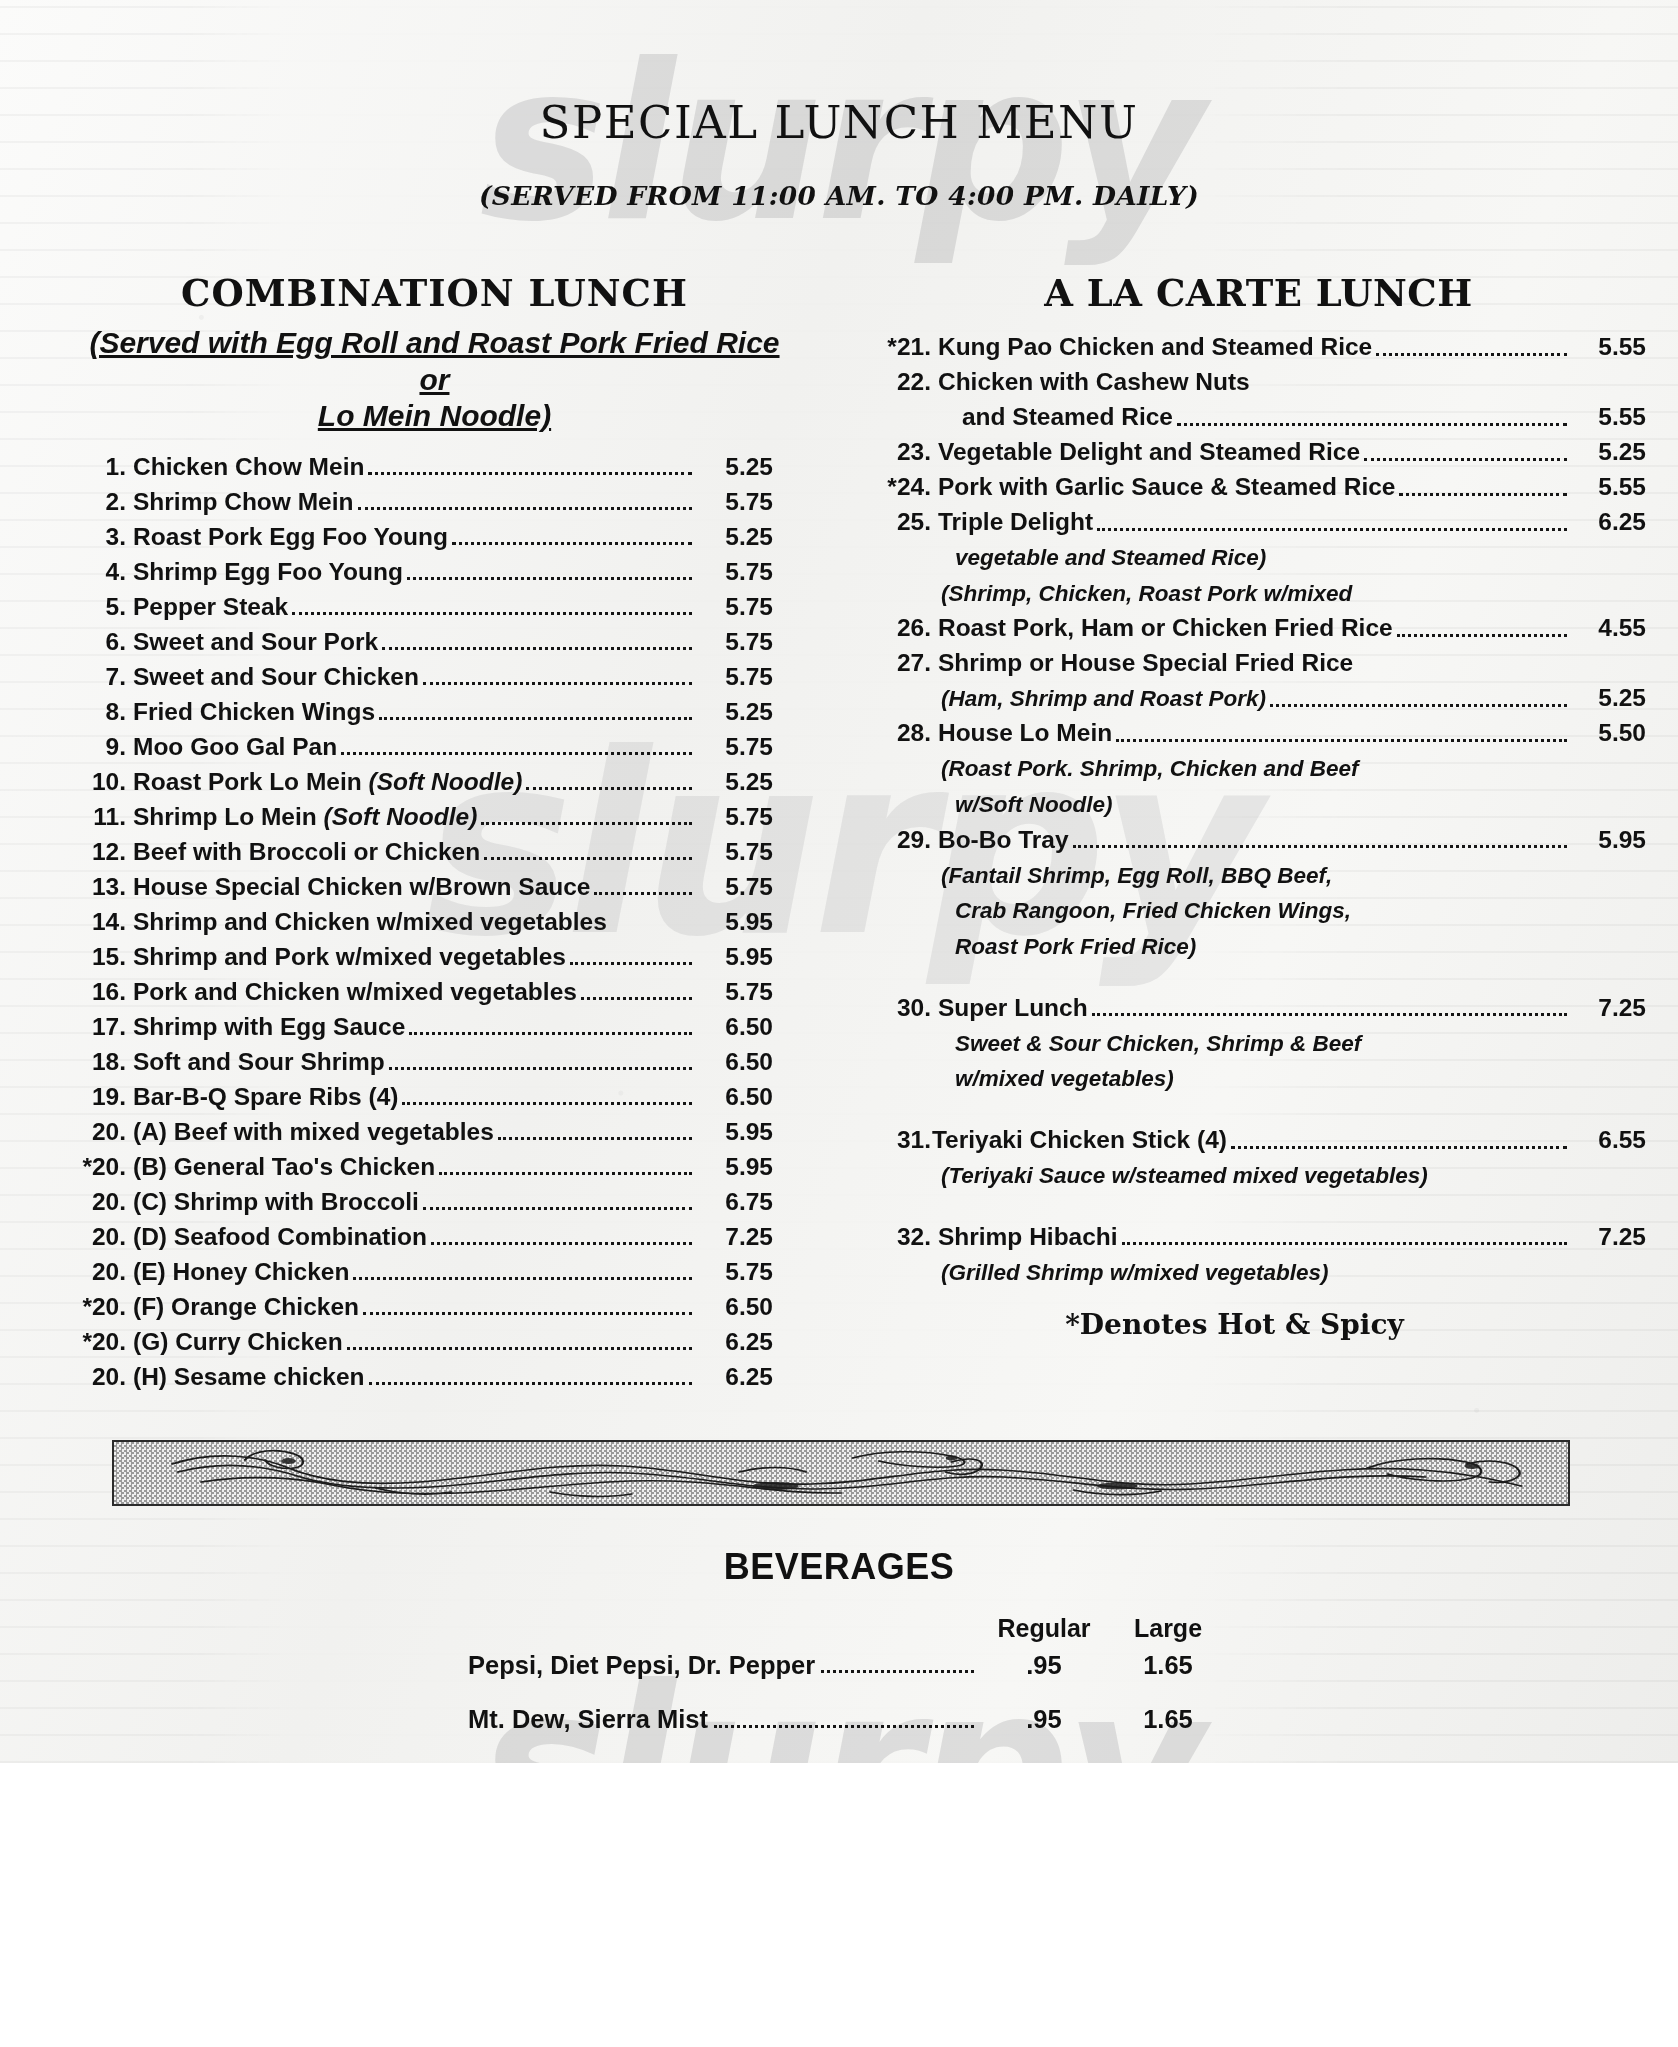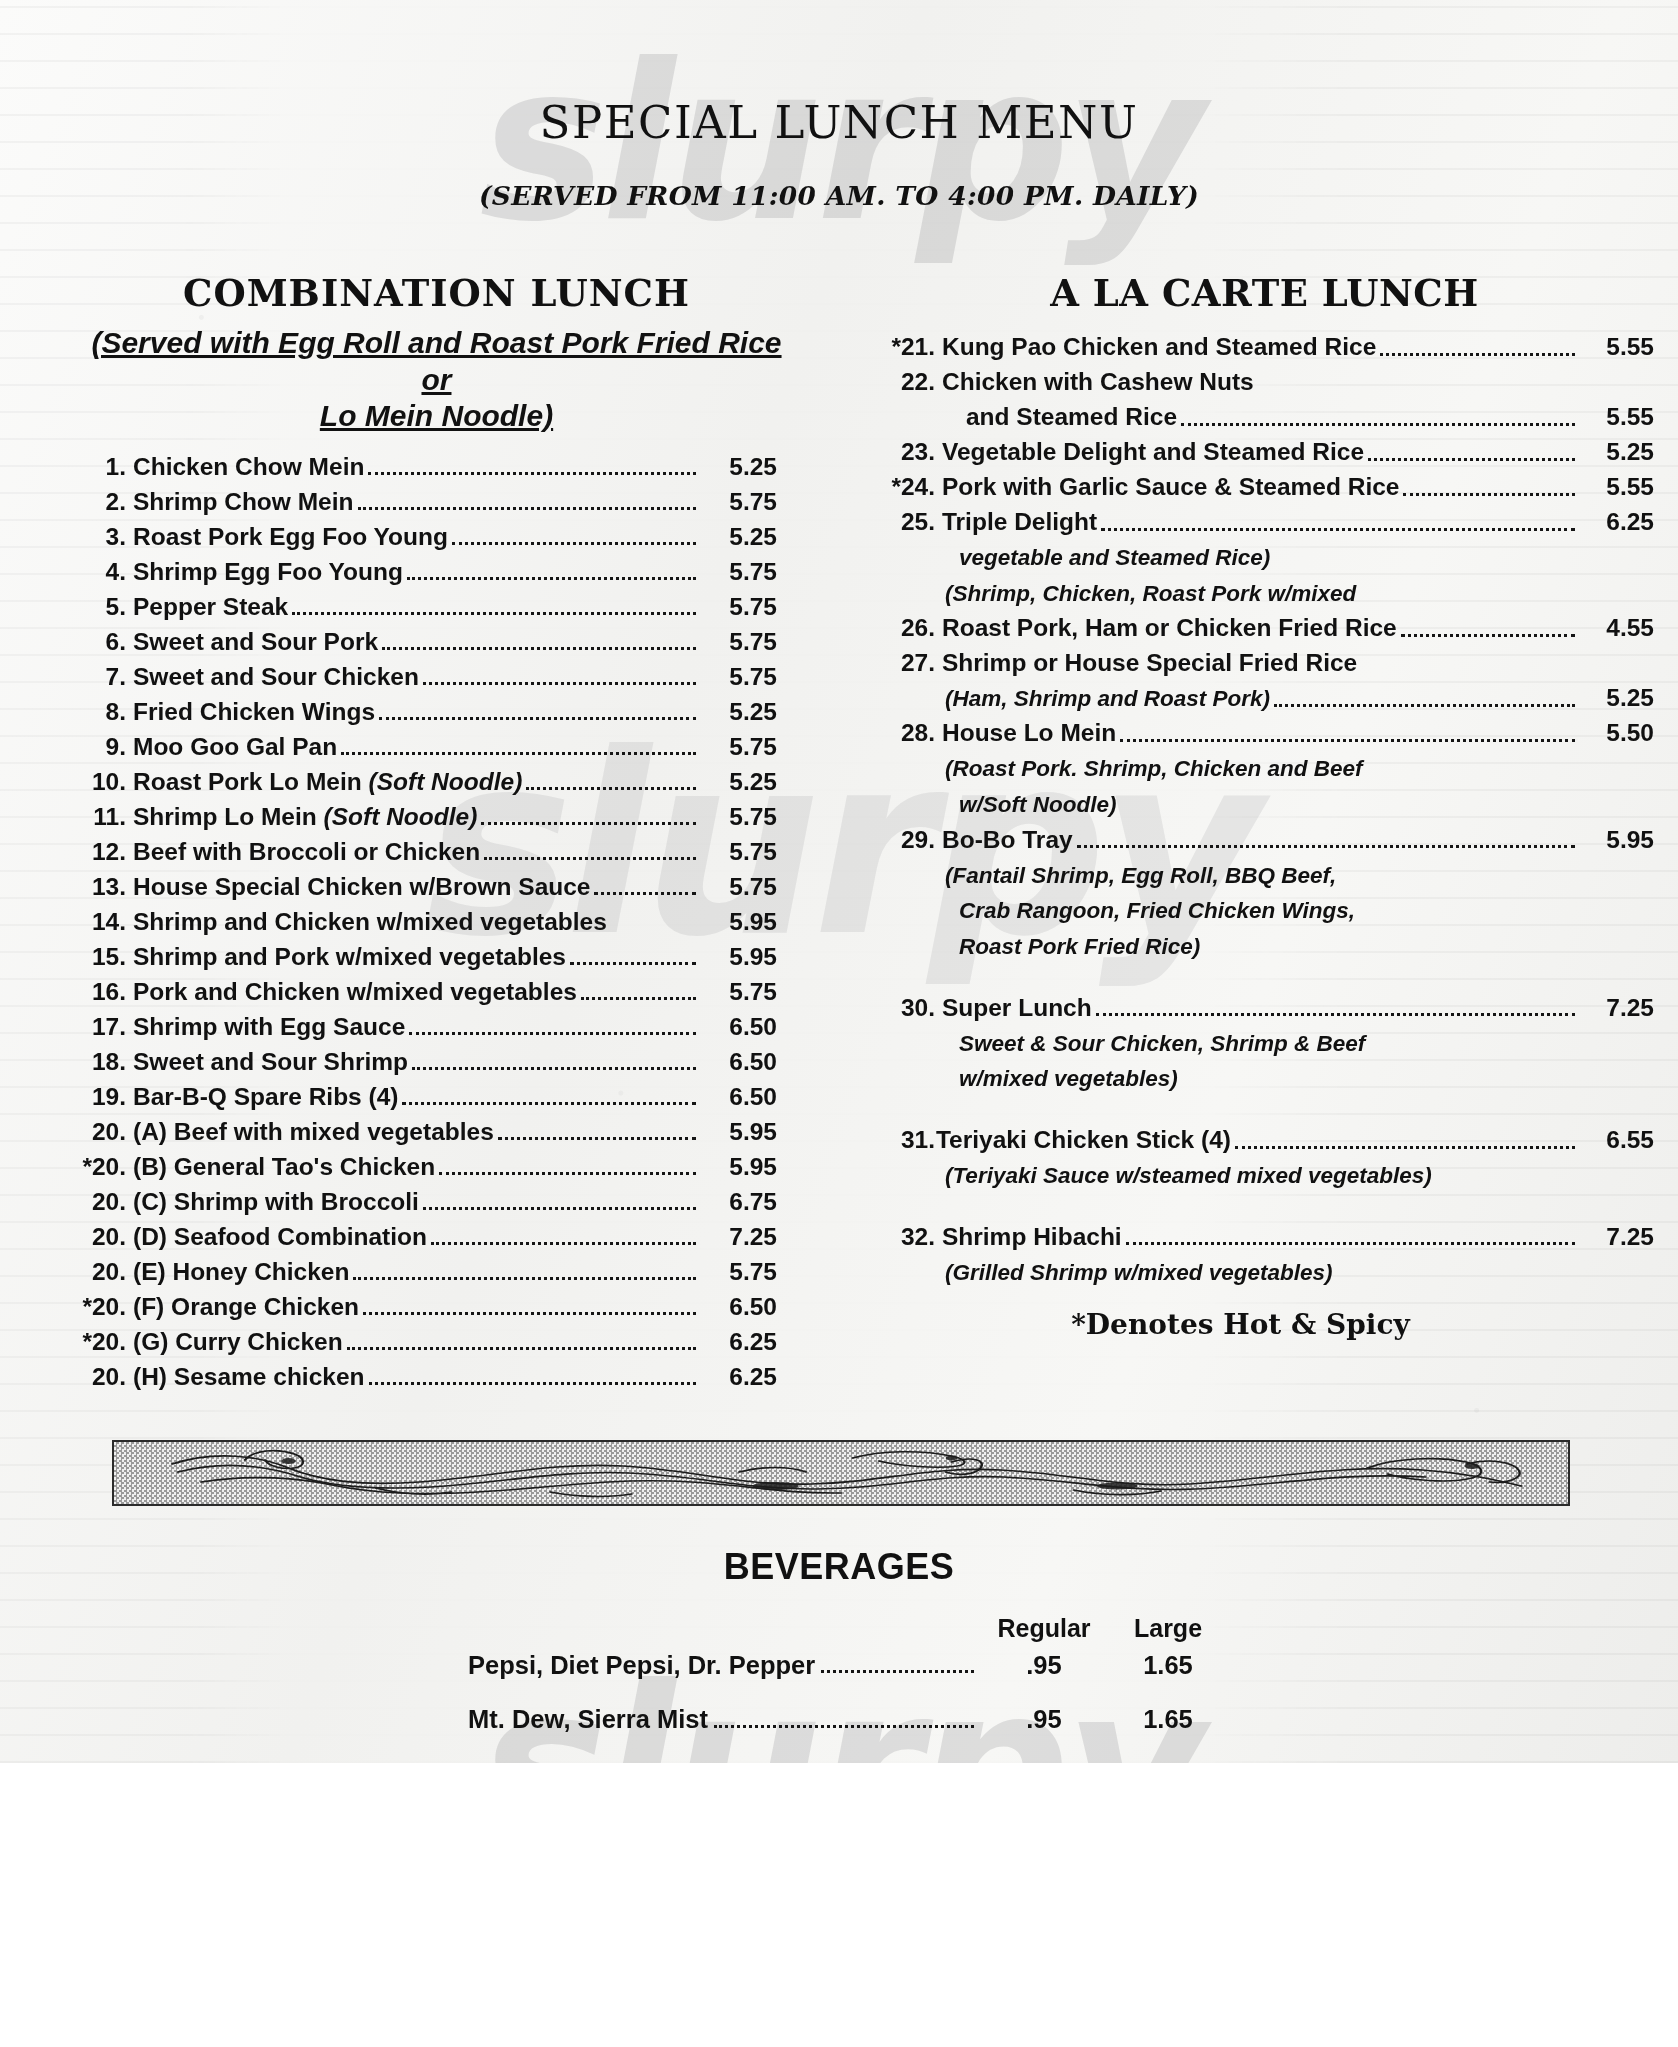--- a/index.html
+++ b/index.html
@@ -90,21 +90,21 @@
     font-weight: bold;
     font-style: italic;
     font-size: 26.5px;
     letter-spacing: 0.3px;
     margin-top: 31px;
   }
 
   #columns {
     display: flex;
     margin-top: 60px;
-    padding: 0 16px 0 34px;
+    padding: 0 24px 0 34px;
     justify-content: space-between;
   }
   .col { position: relative; }
   #col-left { width: 810px; padding-right: 10px; }
   #col-right { width: 800px; padding-left: 18px; }
 
   .col-title {
     text-align: center;
     font-family: "DejaVu Serif", serif;
     font-weight: bold;
@@ -375,21 +375,21 @@
               <span class="price">5.75</span>
             </div>
             <div class="row">
               <span class="num">17.</span>
               <span class="nm">Shrimp with Egg Sauce</span>
               <span class="lead"></span>
               <span class="price">6.50</span>
             </div>
             <div class="row">
               <span class="num">18.</span>
-              <span class="nm">Sweet and Sour Shrimp</span>
+              <span class="nm">Soft and Sour Shrimp</span>
               <span class="lead"></span>
               <span class="price">6.50</span>
             </div>
             <div class="row">
               <span class="num">19.</span>
               <span class="nm">Bar-B-Q Spare Ribs (4)</span>
               <span class="lead"></span>
               <span class="price">6.50</span>
             </div>
             <div class="row">

